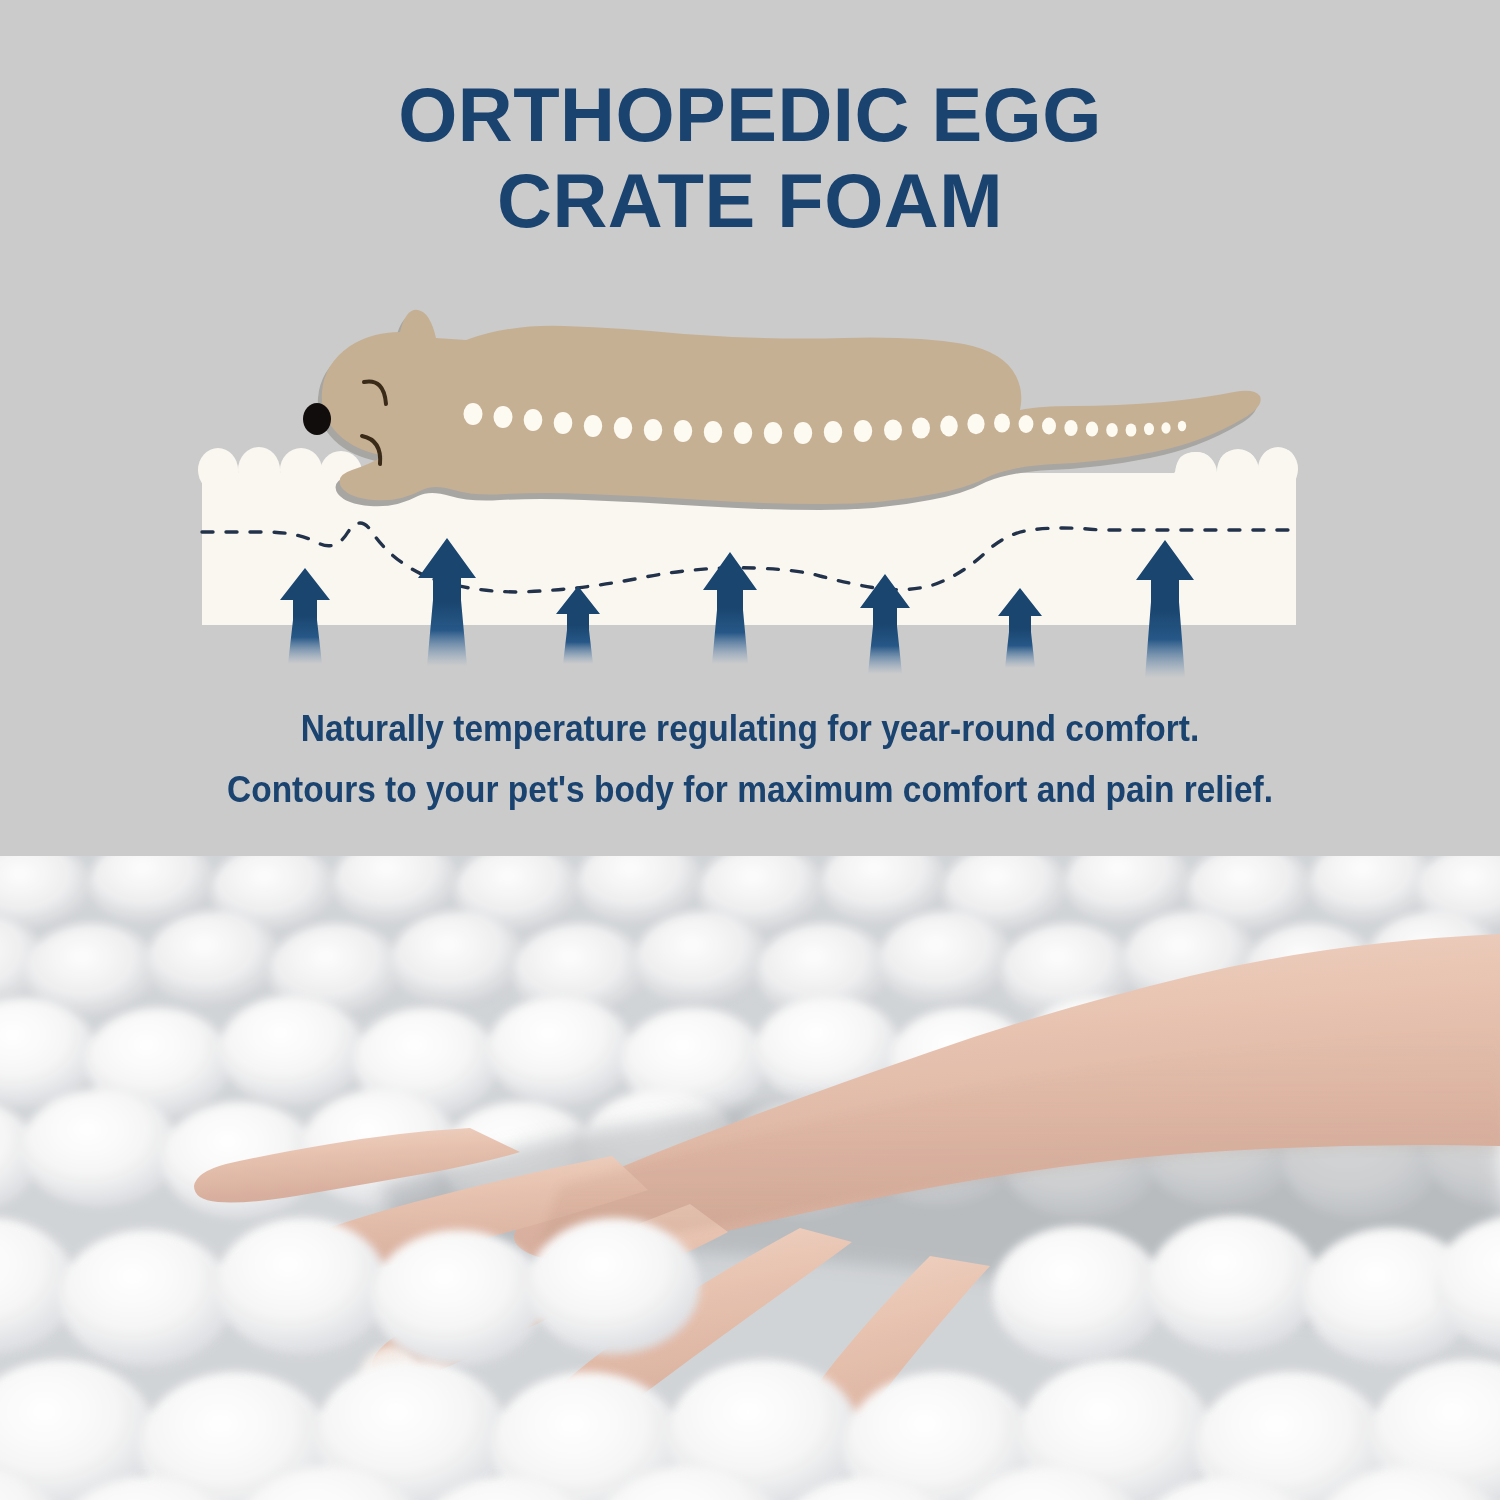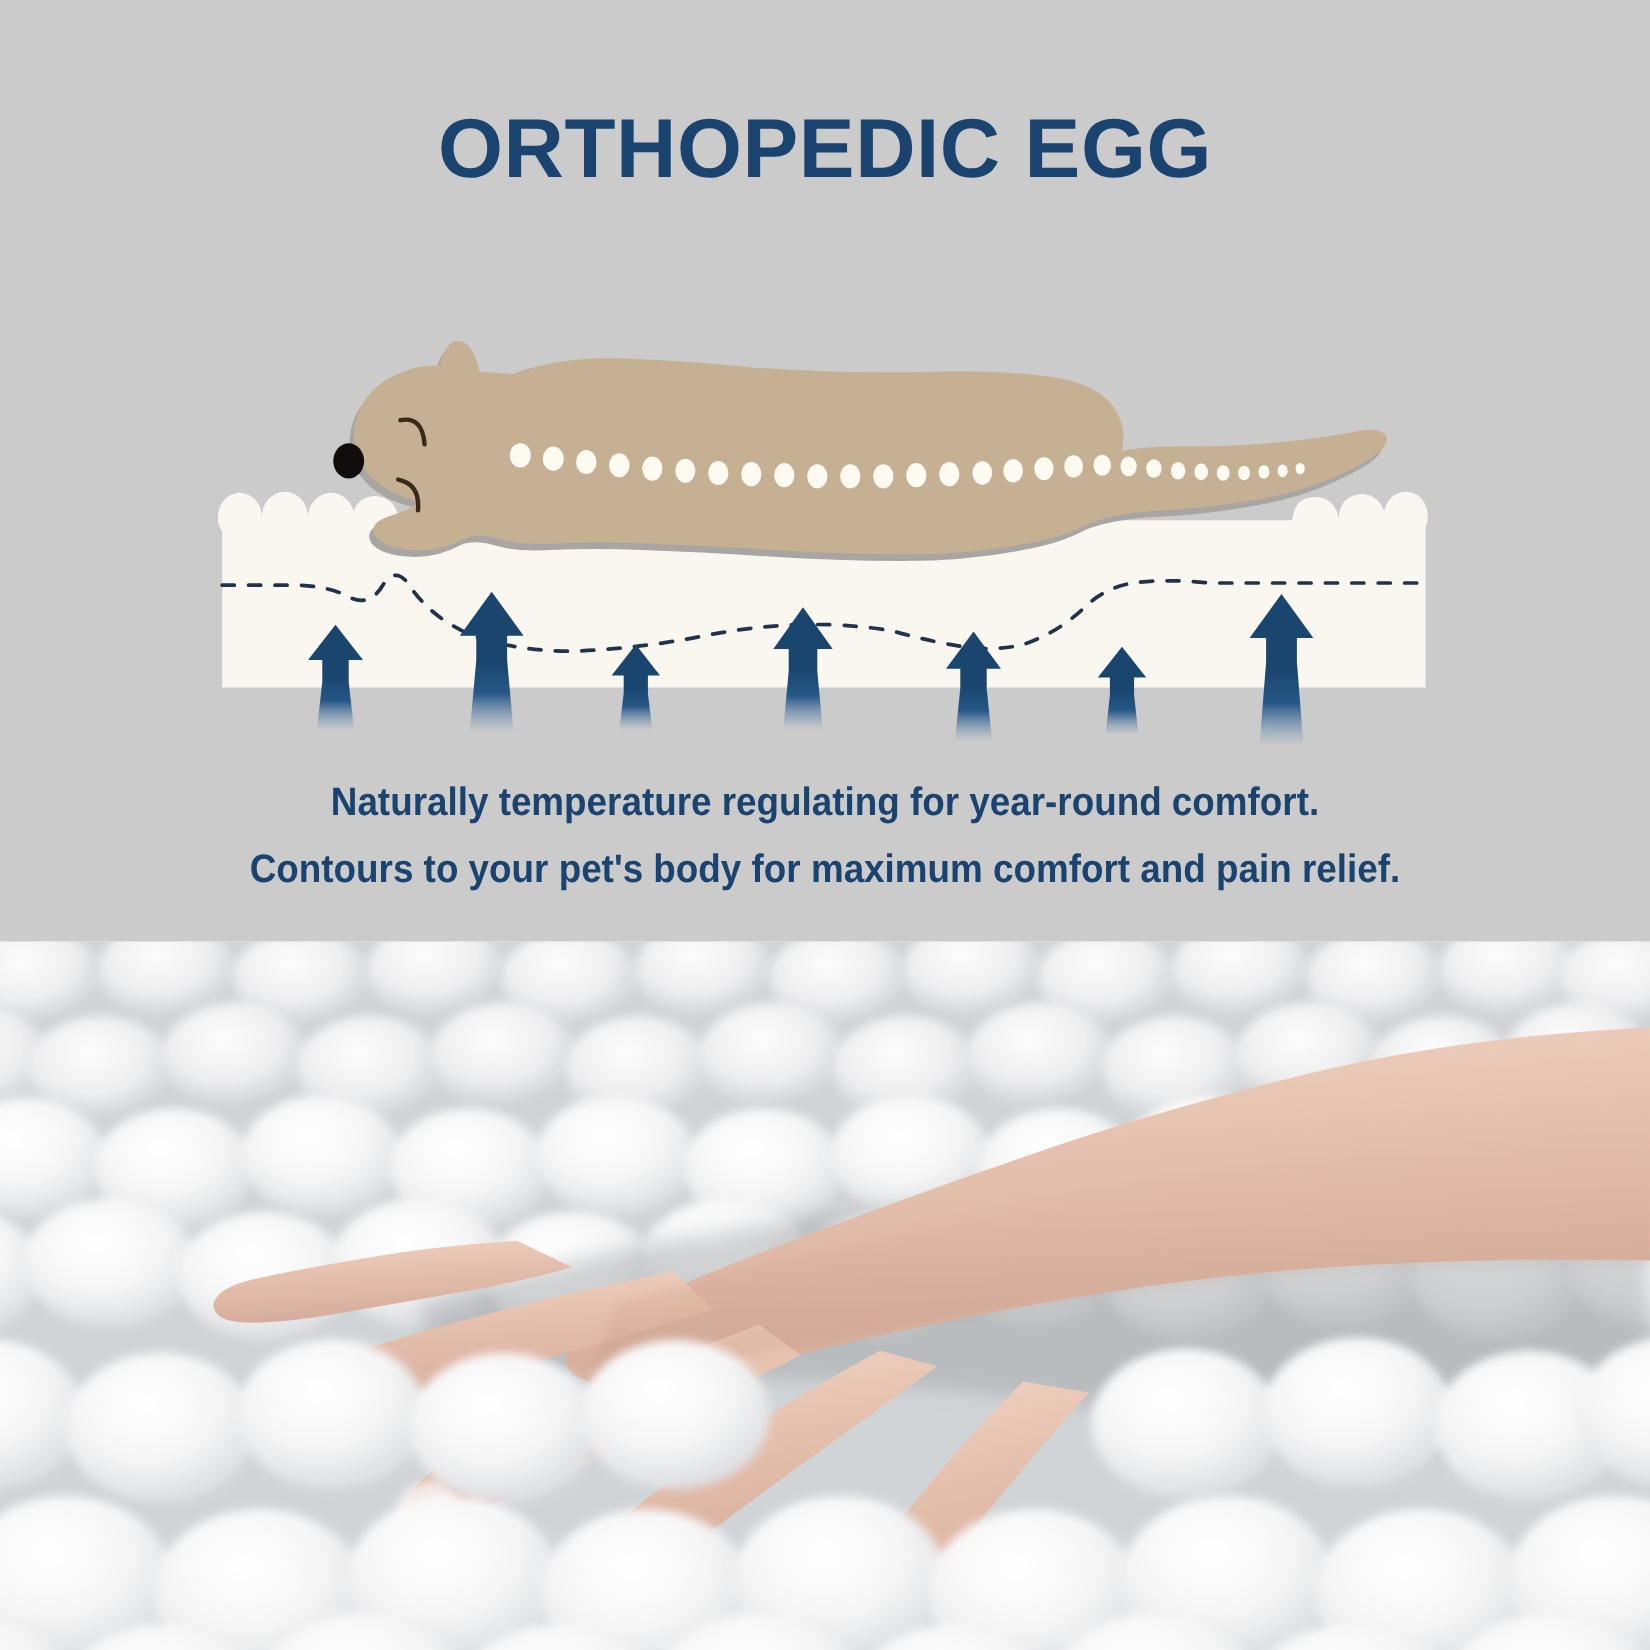--- a/index.html
+++ b/index.html
@@ -30,21 +30,21 @@
     top: 72px;
     width: 1500px;
     text-align: center;
     color: #1a4370;
     font-size: 76px;
     font-weight: 700;
     line-height: 86px;
     letter-spacing: 0.5px;
     font-family: "Liberation Sans", sans-serif;
   }
-  #headline .hl-line { display: block; margin-top: 21px; }
+  #headline .hl-line { display: block; }
 
   
   #illustration {
     position: absolute;
     left: 0;
     top: 300px;
     width: 1500px;
     height: 380px;
   }
 
@@ -78,20 +78,21 @@
 </style>
 </head>
 <body>
 
 <div id="page">
 
   <div id="info-panel">
 
     <div id="headline">
       <span class="hl-line">ORTHOPEDIC EGG</span>
+      <span class="hl-line">CRATE FOAM</span>
     </div>
 
     <svg id="illustration" viewBox="0 0 1500 380">
       <defs>
         <linearGradient id="arrowFade" x1="0" y1="0" x2="0" y2="1">
           <stop offset="0%" stop-color="#19456f" stop-opacity="1"></stop>
           <stop offset="50%" stop-color="#19456f" stop-opacity="1"></stop>
           <stop offset="72%" stop-color="#1e5183" stop-opacity="0.95"></stop>
           <stop offset="100%" stop-color="#5f8ab5" stop-opacity="0"></stop>
         </linearGradient>

